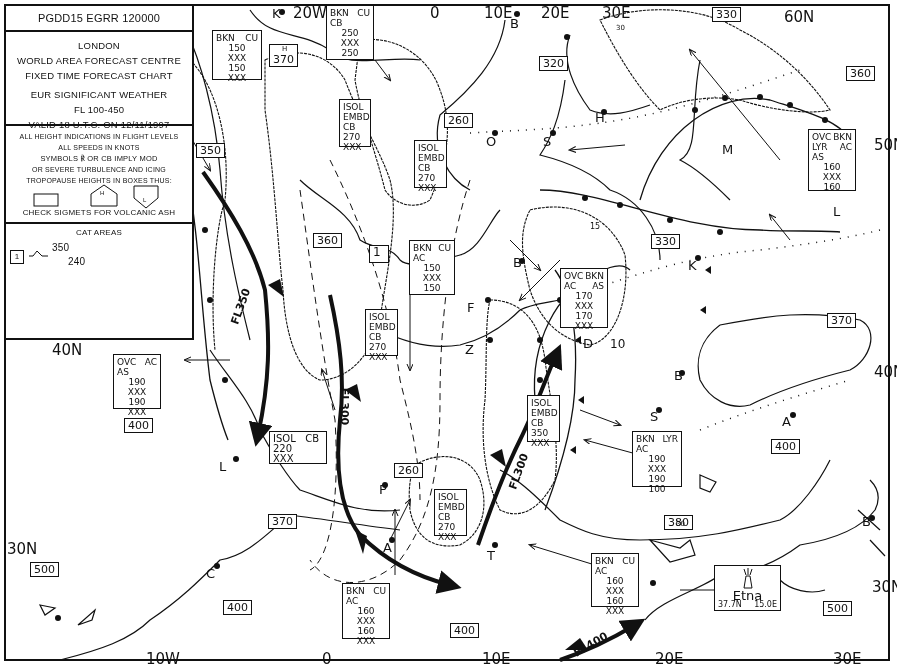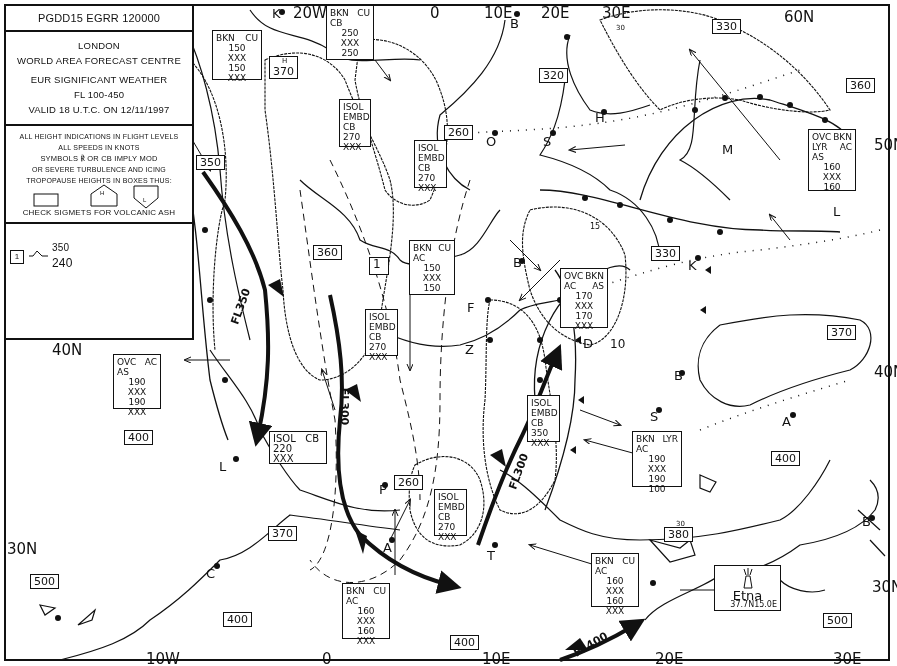--- a/index.html
+++ b/index.html
@@ -9,25 +9,25 @@
   .legend { position:absolute; left:4px; top:4px; width:190px; height:336px; border:2px solid #111; box-sizing:border-box; background:#fff; font-size:8.5px; text-align:center; letter-spacing:0.2px; }
   .legend .hdr { height:24px; line-height:24px; font-size:11px; border-bottom:2px solid #111; }
   .legend .block1 { padding-top:6px; line-height:15px; font-size:9.5px; border-bottom:2px solid #111; height:94px; box-sizing:border-box; }
   .legend .block2 { padding-top:5px; line-height:11px; font-size:7px; border-bottom:2px solid #111; height:98px; box-sizing:border-box; position:relative; }
   .legend .block3 { position:relative; height:118px; }
   .legend .cat-title { font-size:8px; padding-top:4px; }
   .legend .sym-row { position:absolute; left:10px; top:56px; width:170px; height:28px; }
   .legend .volc { position:absolute; bottom:4px; left:0; right:0; font-size:8px; }
   .cat-box { position:absolute; left:4px; top:26px; width:12px; height:12px; border:1px solid #111; font-size:8px; line-height:12px; text-align:center; }
   .cat-hi { position:absolute; left:46px; top:18px; font-size:10px; }
-  .cat-lo { position:absolute; left:46px; top:32px; font-size:12px; }
+  .cat-lo { position:absolute; left:62px; top:32px; font-size:10px; }
   .wbox { position:absolute; border:1.5px solid #111; background:#fff; font-size:9px; line-height:10px; box-sizing:border-box; padding:2px 3px; font-family:"DejaVu Sans", sans-serif; }
   .wbox .row { display:flex; justify-content:space-between; }
   .wbox .r { text-align:center; }
-  .tp { position:absolute; border:1.5px solid #111; background:#fff; font-size:11px; line-height:13px; padding:0 3px; font-family:"DejaVu Sans", sans-serif;margin-top:12px; }
+  .tp { position:absolute; border:1.5px solid #111; background:#fff; font-size:11px; line-height:13px; padding:0 3px; font-family:"DejaVu Sans", sans-serif; }
   .lbl { position:absolute; font-size:15px; font-family:"DejaVu Sans", sans-serif; }
   .plbl { position:absolute; font-size:13px; font-family:"DejaVu Sans", sans-serif; }
   .fl { position:absolute; font-size:11px; font-family:"DejaVu Sans", sans-serif; font-weight:bold; }
 </style>
 </head>
 <body>
 
 <div id="chart">
   <svg width="897" height="666" viewBox="0 0 897 666" style="position:absolute;left:0;top:0">
     <defs>
@@ -170,20 +170,21 @@
     </g>
   </svg>
 
   <div class="frame"></div>
 
   <div class="legend">
     <div class="hdr">PGDD15 EGRR 120000</div>
     <div class="block1">
       <div>LONDON</div>
       <div>WORLD AREA FORECAST CENTRE</div>
+      <div>FIXED TIME FORECAST CHART</div>
       <div style="height:4px"></div>
       <div>EUR SIGNIFICANT WEATHER</div>
       <div>FL 100-450</div>
       <div>VALID 18 U.T.C. ON 12/11/1997</div>
     </div>
     <div class="block2">
       <div>ALL HEIGHT INDICATIONS IN FLIGHT LEVELS</div>
       <div>ALL SPEEDS IN KNOTS</div>
       <div style="font-size:7.5px">SYMBOLS ℟  OR CB  IMPLY MOD</div>
       <div>OR SEVERE TURBULENCE AND ICING</div>
@@ -193,20 +194,21 @@
           <rect x="18" y="12" width="24" height="12" fill="none" stroke="#111" stroke-width="1"></rect>
           <path d="M75,24 L75,12 L88,3 L101,12 L101,24 Z" fill="none" stroke="#111" stroke-width="1"></path>
           <path d="M118,4 L142,4 L142,16 L130,26 L118,16 Z" fill="none" stroke="#111" stroke-width="1"></path>
         </svg>
         <span style="position:absolute;left:84px;top:6px;font-size:6px">H</span>
         <span style="position:absolute;left:127px;top:13px;font-size:6px">L</span>
       </div>
       <div class="volc">CHECK SIGMETS FOR VOLCANIC ASH</div>
     </div>
     <div class="block3">
+      <div class="cat-title">CAT AREAS</div>
       <div class="cat-box">1</div>
       <svg style="position:absolute;left:22px;top:26px" width="22" height="10">
           <path d="M1,6 L5,6 L9,1 L14,6 L20,6" fill="none" stroke="#111"></path>
         </svg>
       <div class="cat-hi">350</div>
       <div class="cat-lo">240</div>
     </div>
   </div>
 
   <div class="lbl" style="left:293px;top:4px">20W</div>
@@ -387,21 +389,21 @@
       <div class="r">XXX</div>
     <div class="r">160</div>
       <div class="r">XXX</div>
   </div>
 
   <div class="wbox" style="left:714px;top:565px;width:67px;height:46px;text-align:center">
     <svg width="20" height="22" viewBox="0 0 20 22">
         <path d="M6,20 L8,8 L12,8 L14,20 Z M8,7 L6,1 M10,7 L10,0 M12,7 L14,1" fill="none" stroke="#111"></path>
       </svg>
     <div style="font-size:13px;line-height:8px">Etna</div>
-    <div style="font-size:8px;display:flex;justify-content:flex-end">
+    <div style="font-size:8px;display:flex;justify-content:space-between">
         <span>37.7N</span>
         <span>15.0E</span>
       </div>
   </div>
 
   <div class="fl" style="left:222px;top:300px;transform:rotate(-70deg)">FL350</div>
   <div class="fl" style="left:326px;top:400px;transform:rotate(90deg)">FL300</div>
   <div class="fl" style="left:500px;top:465px;transform:rotate(-70deg)">FL300</div>
   <div class="fl" style="left:572px;top:638px;transform:rotate(-30deg)">FL400</div>
 

